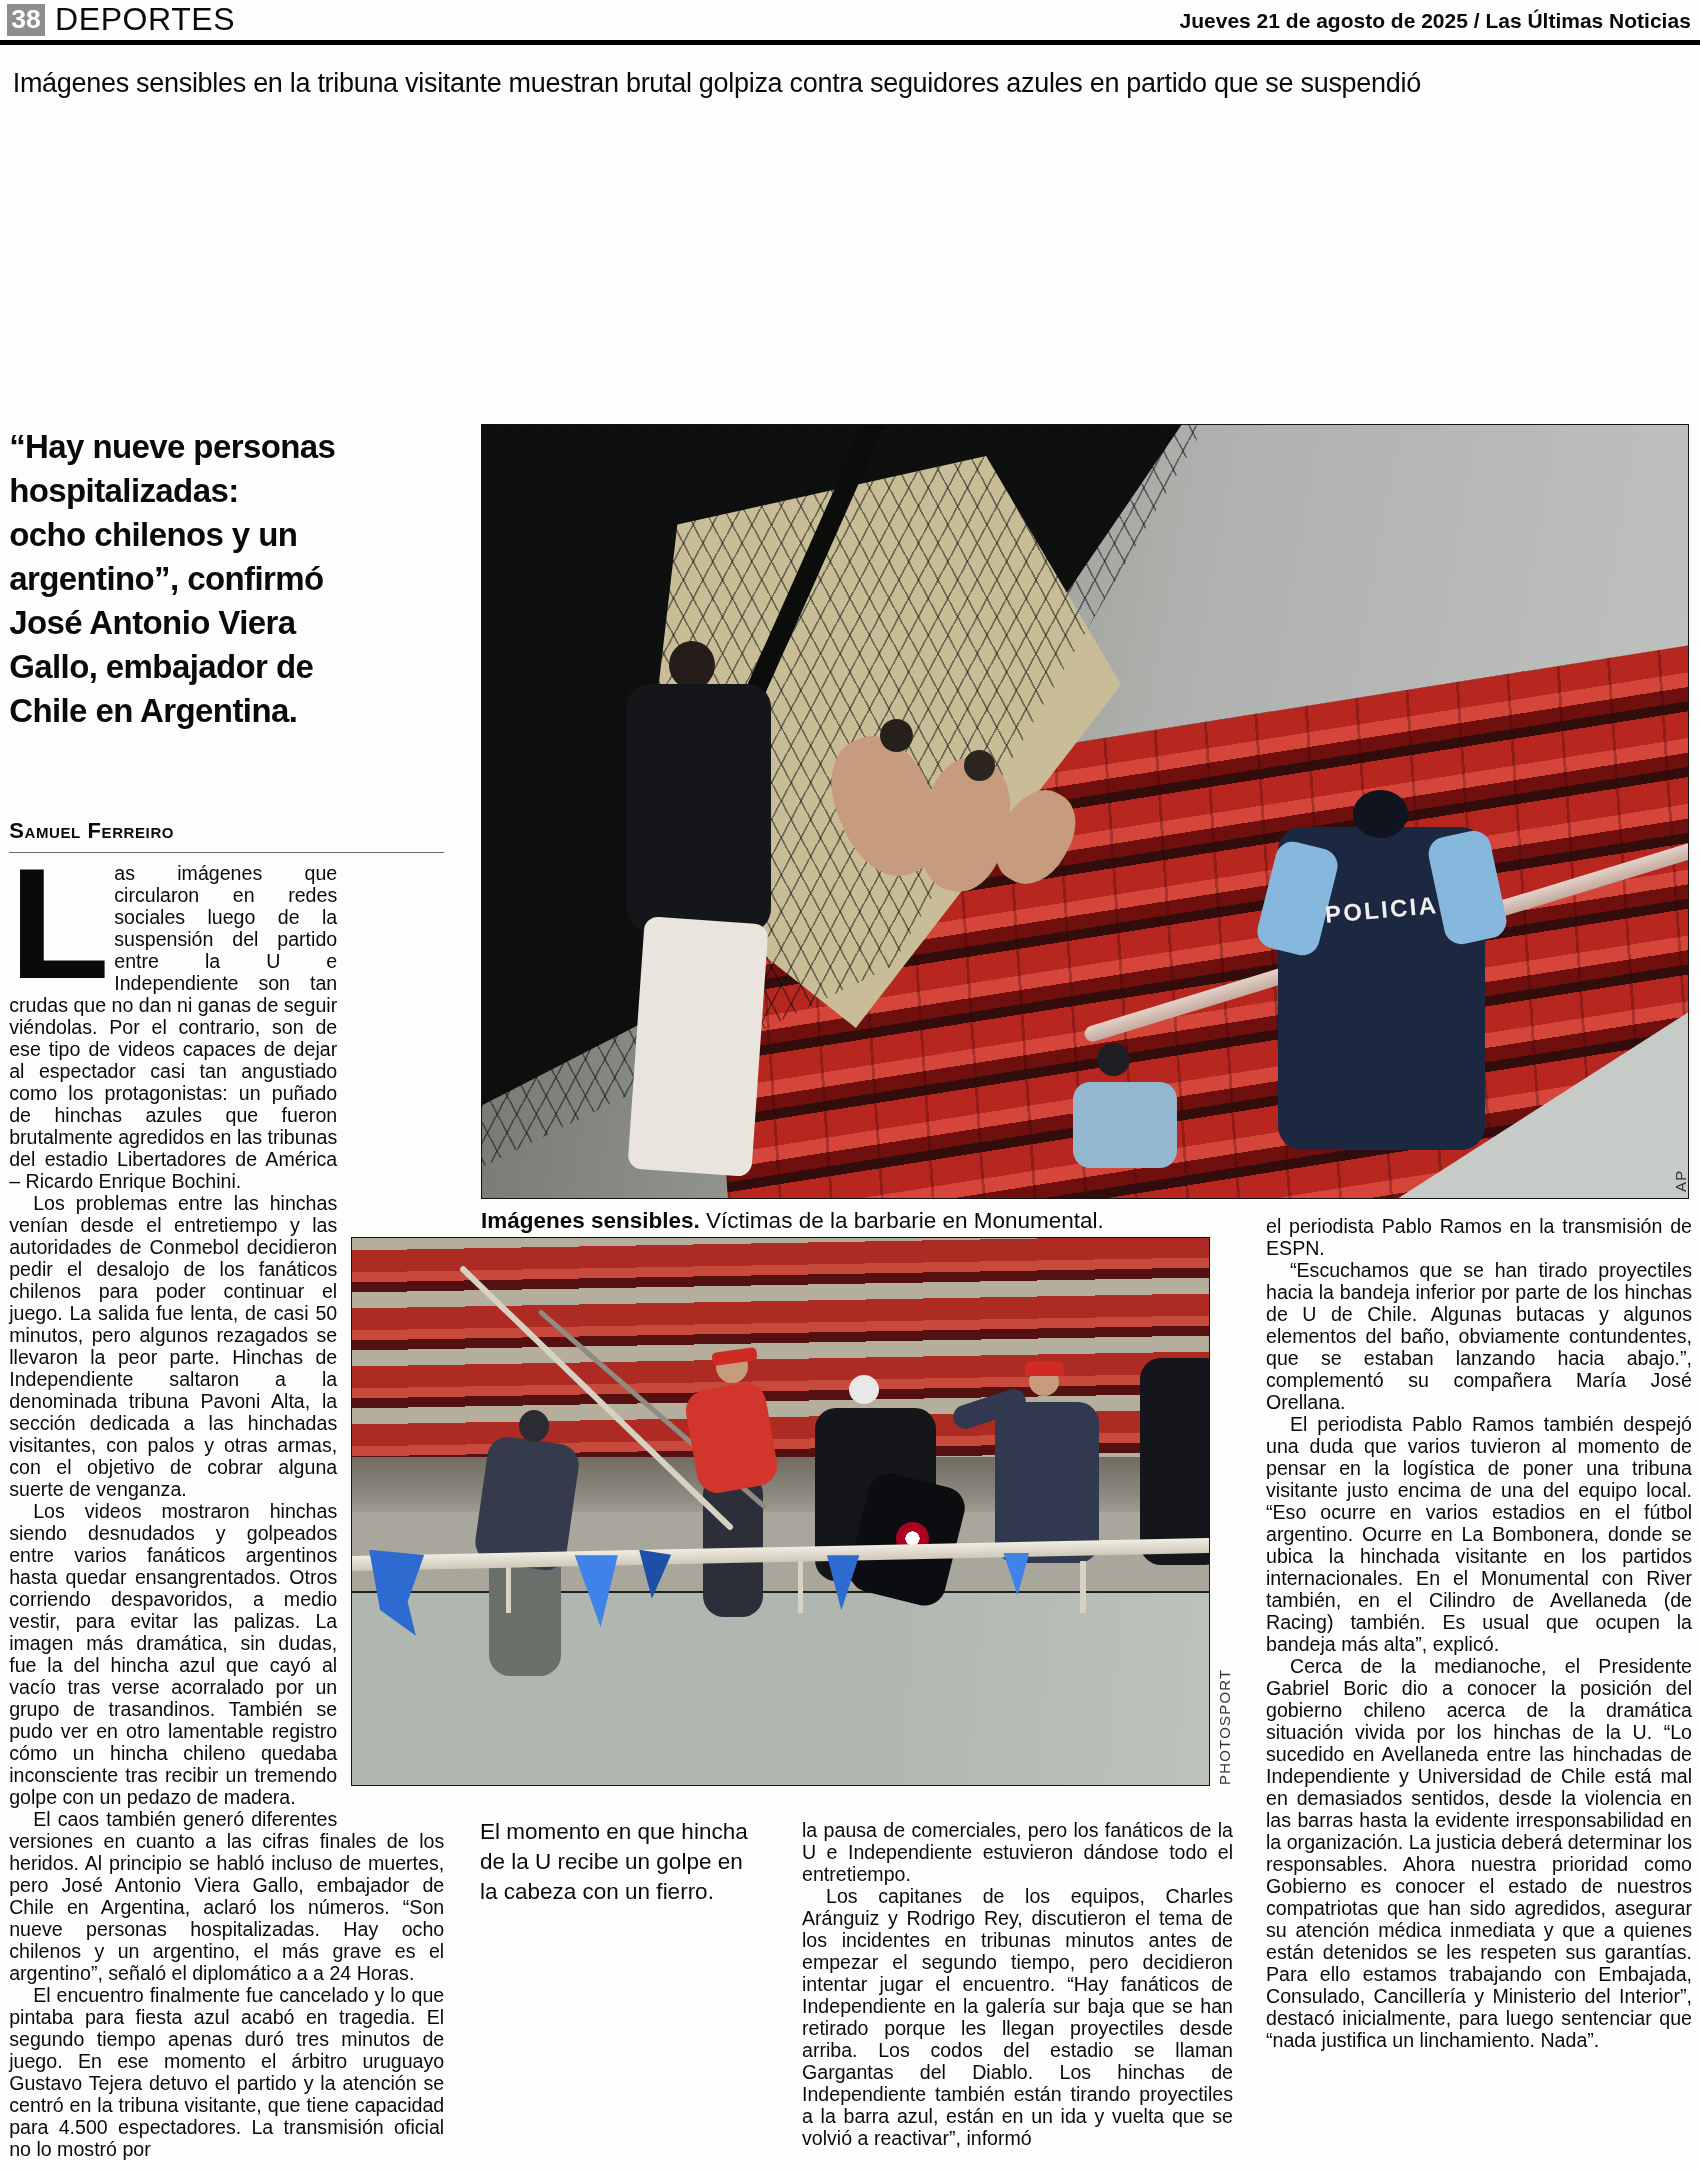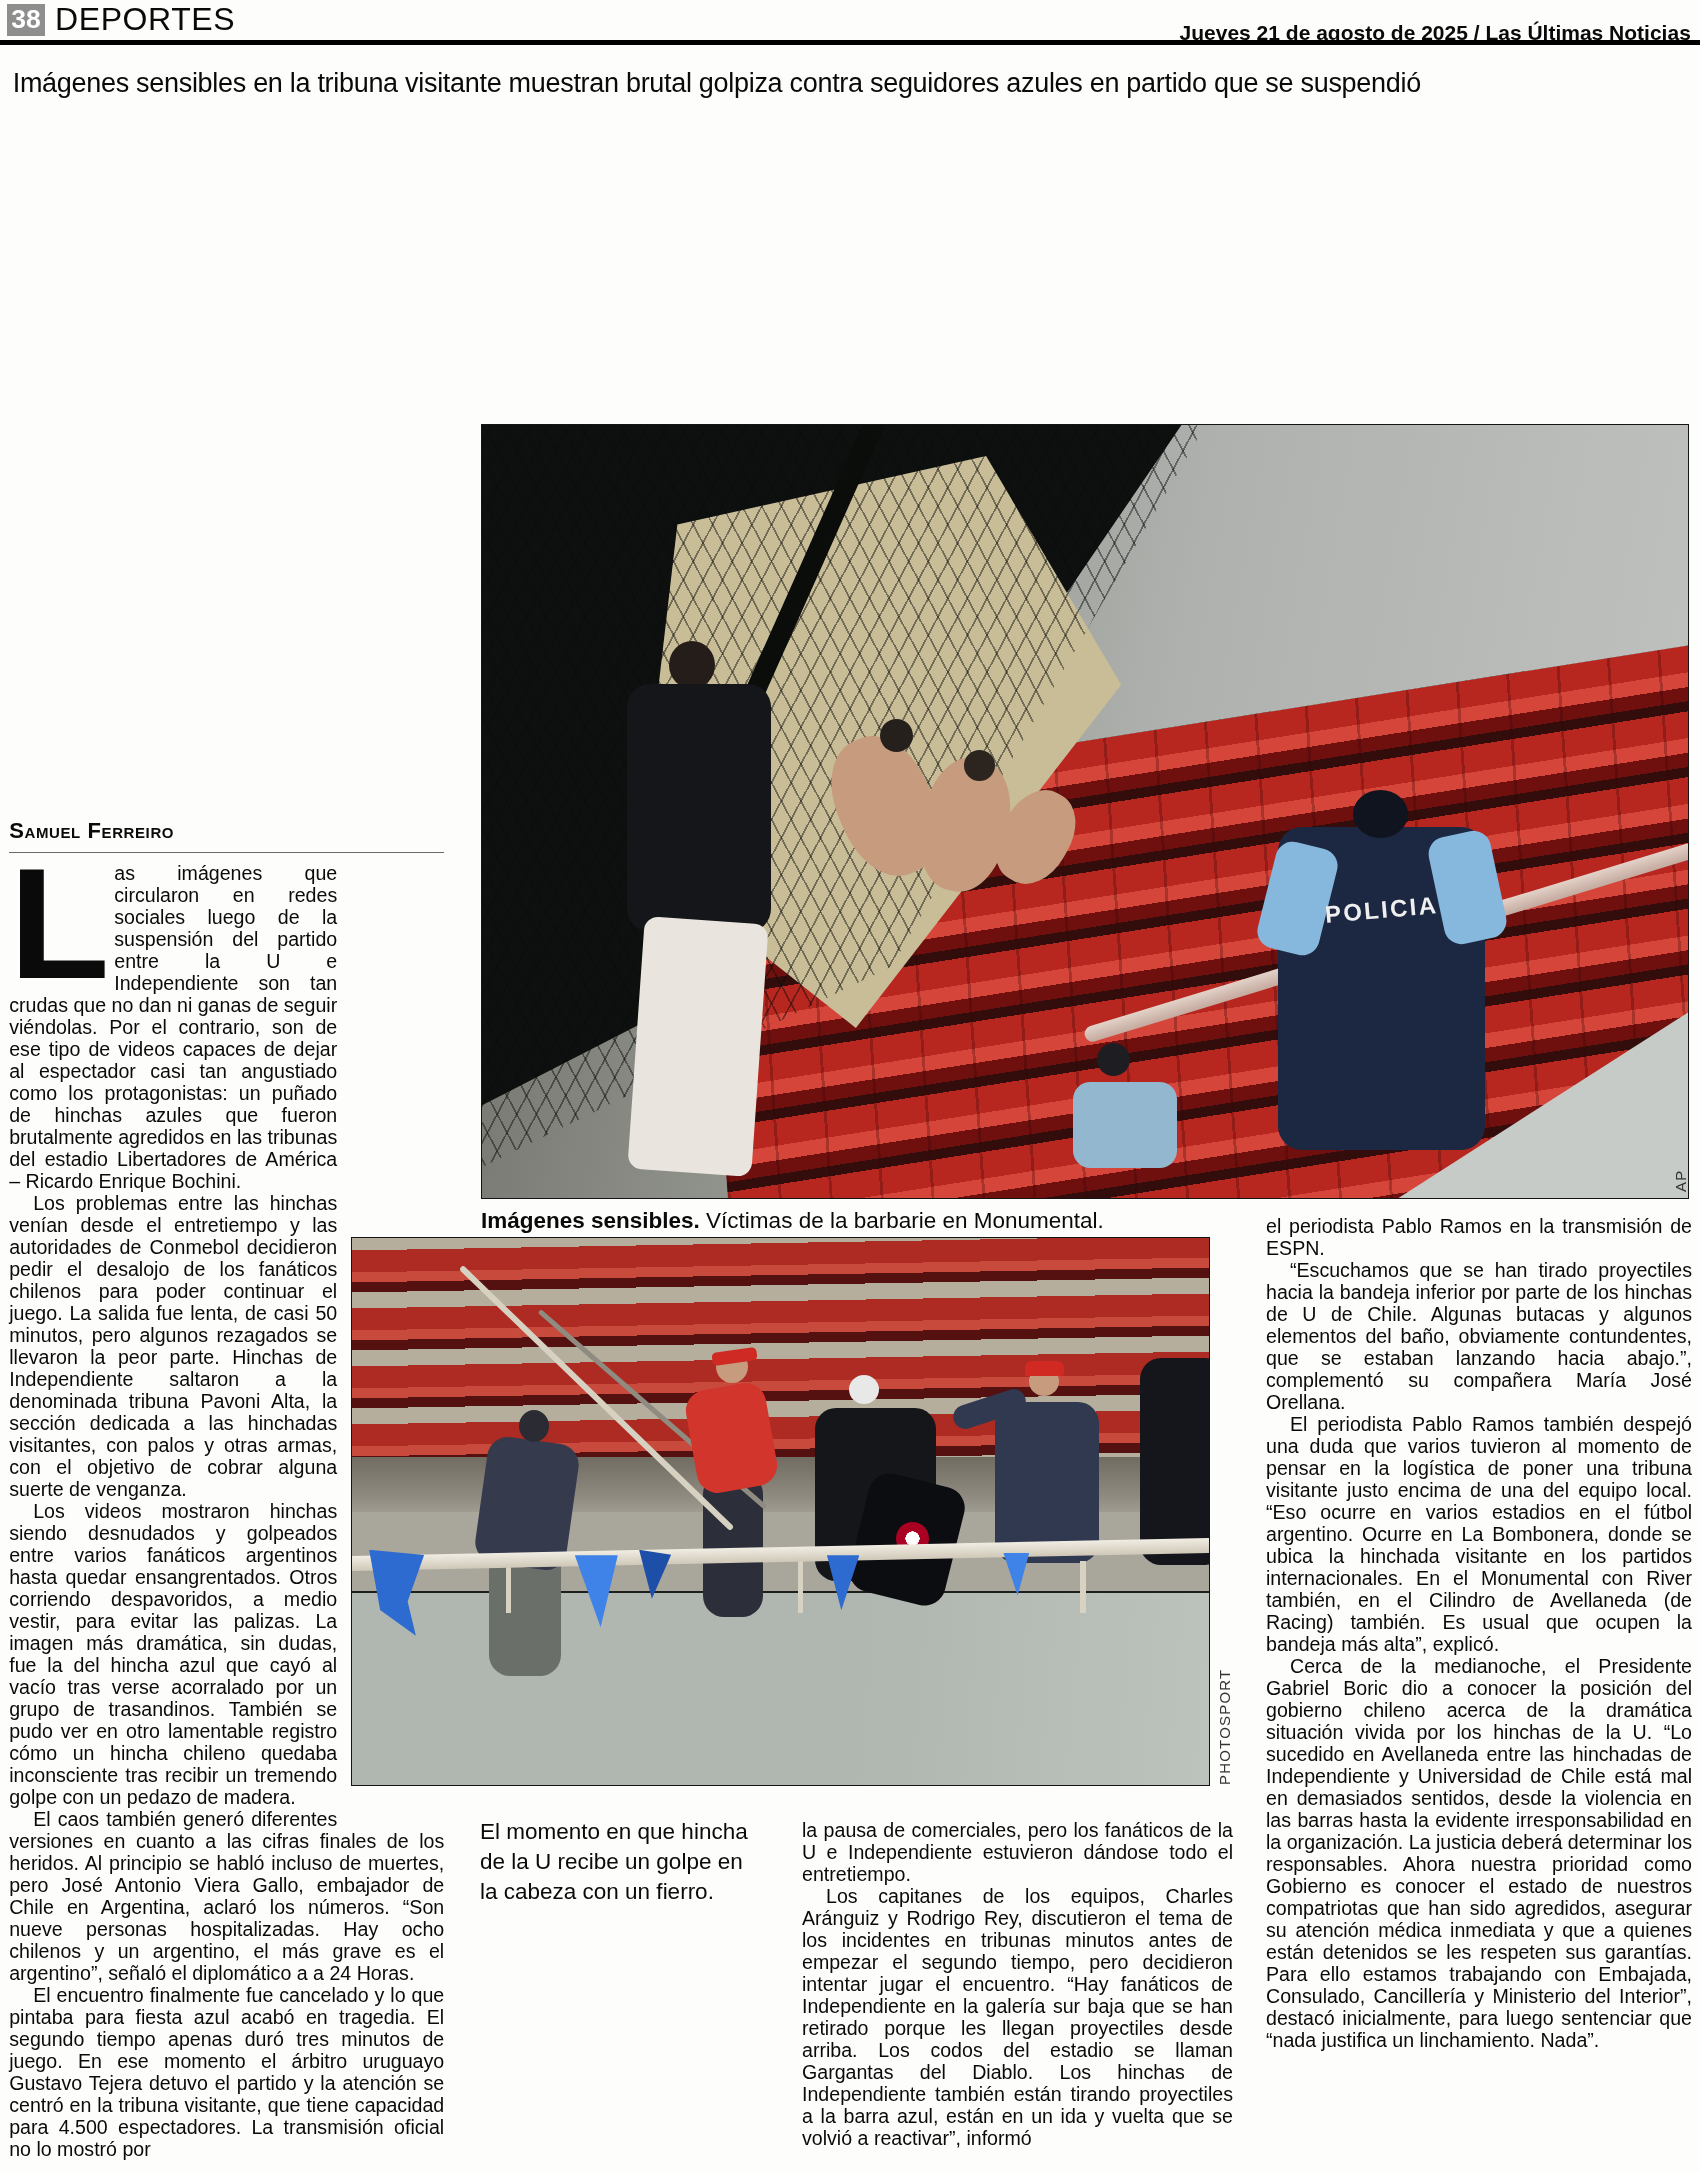--- a/index.html
+++ b/index.html
@@ -3,21 +3,21 @@
 <meta charset="utf-8">
 <style>
   html,body{margin:0;padding:0;background:#e8e8e8;}
   .page{position:relative;width:1700px;height:2172px;background:#fdfdfb;overflow:hidden;
         font-family:"Liberation Sans",sans-serif;color:#0a0a0a;}
   
   .hdr{position:absolute;left:0;top:0;width:1700px;height:38px;}
   .pagenum{position:absolute;left:7px;top:3.5px;width:38px;height:32px;background:#8e8e8e;
            color:#fff;font-weight:bold;font-size:26.5px;display:flex;align-items:center;justify-content:center;}
   .section{position:absolute;left:55px;top:1.2px;font-size:32px;font-weight:400;letter-spacing:0.6px;}
-  .dateline{position:absolute;right:9.2px;top:9.2px;font-size:21px;font-weight:600;margin-top:12px;}
+  .dateline{position:absolute;right:9.2px;top:9.2px;font-size:21px;font-weight:600;}
   .dateline b{font-weight:800;}
   .rule{position:absolute;left:0;top:40px;width:1700px;height:5.2px;background:#000;}
   
   .kicker{position:absolute;left:12.7px;top:56px;width:1676px;font-size:27px;letter-spacing:-0.3px;margin-top:12px;}
   .headline{position:absolute;left:0;top:88px;width:1700px;text-align:center;
             font-size:101px;line-height:124px;font-weight:700;letter-spacing:-3.5px;}
   
   .pullquote{position:absolute;left:9.2px;top:425px;width:438px;font-size:33px;line-height:44px;font-weight:700;letter-spacing:-0.6px;}
   .byline{position:absolute;left:9.2px;top:818px;width:435px;font-variant:small-caps;
           font-size:22px;font-weight:600;letter-spacing:0.6px;border-bottom:1.7px solid #6a6a6a;padding-bottom:8px;}
@@ -121,20 +121,29 @@
 
   <div class="hdr">
     <div class="pagenum">38</div>
     <div class="section">DEPORTES</div>
     <div class="dateline"><span>Jueves 21 de agosto de 2025</span><span> / </span><b>Las Últimas Noticias</b></div>
   </div>
   <div class="rule"></div>
 
   <div class="kicker">Imágenes sensibles en la tribuna visitante muestran brutal golpiza contra seguidores azules en partido que se suspendió</div>
 
+  <div class="pullquote">
+    <div>“Hay nueve personas</div>
+    <div>hospitalizadas:</div>
+    <div>ocho chilenos y un</div>
+    <div>argentino”, confirmó</div>
+    <div>José Antonio Viera</div>
+    <div>Gallo, embajador de</div>
+    <div>Chile en Argentina.</div>
+  </div>
 
   <div class="byline">Samuel Ferreiro</div>
 
   <div class="col col1">
     <div class="intrude"></div>
     <p><span class="dropcap">L</span><span>as imágenes que circularon en redes sociales luego de la suspensión del partido entre la U e Independiente son tan crudas que no dan ni ganas de seguir viéndolas. Por el contrario, son de ese tipo de videos capaces de dejar al espectador casi tan angustiado como los protagonistas: un puñado de hinchas azules que fueron brutalmente agredidos en las tribunas del estadio Libertadores de América – Ricardo Enrique Bochini.</span></p>
     <p class="ind">Los problemas entre las hinchas venían desde el entretiempo y las autoridades de Conmebol decidieron pedir el desalojo de los fanáticos chilenos para poder continuar el juego. La salida fue lenta, de casi 50 minutos, pero algunos rezagados se llevaron la peor parte. Hinchas de Independiente saltaron a la denominada tribuna Pavoni Alta, la sección dedicada a las hinchadas visitantes, con palos y otras armas, con el objetivo de cobrar alguna suerte de venganza.</p>
     <p class="ind">Los videos mostraron hinchas siendo desnudados y golpeados entre varios fanáticos argentinos hasta quedar ensangrentados. Otros corriendo despavoridos, a medio vestir, para evitar las palizas. La imagen más dramática, sin dudas, fue la del hincha azul que cayó al vacío tras verse acorralado por un grupo de trasandinos. También se pudo ver en otro lamentable registro cómo un hincha chileno quedaba inconsciente tras recibir un tremendo golpe con un pedazo de madera.</p>
     <p class="ind">El caos también generó diferentes versiones en cuanto a las cifras finales de los heridos. Al principio se habló incluso de muertes, pero José Antonio Viera Gallo, embajador de Chile en Argentina, aclaró los números. “Son nueve personas hospitalizadas. Hay ocho chilenos y un argentino, el más grave es el argentino”, señaló el diplomático a a 24 Horas.</p>
     <p class="ind">El encuentro finalmente fue cancelado y lo que pintaba para fiesta azul acabó en tragedia. El segundo tiempo apenas duró tres minutos de juego. En ese momento el árbitro uruguayo Gustavo Tejera detuvo el partido y la atención se centró en la tribuna visitante, que tiene capacidad para 4.500 espectadores. La transmisión oficial no lo mostró por</p>

